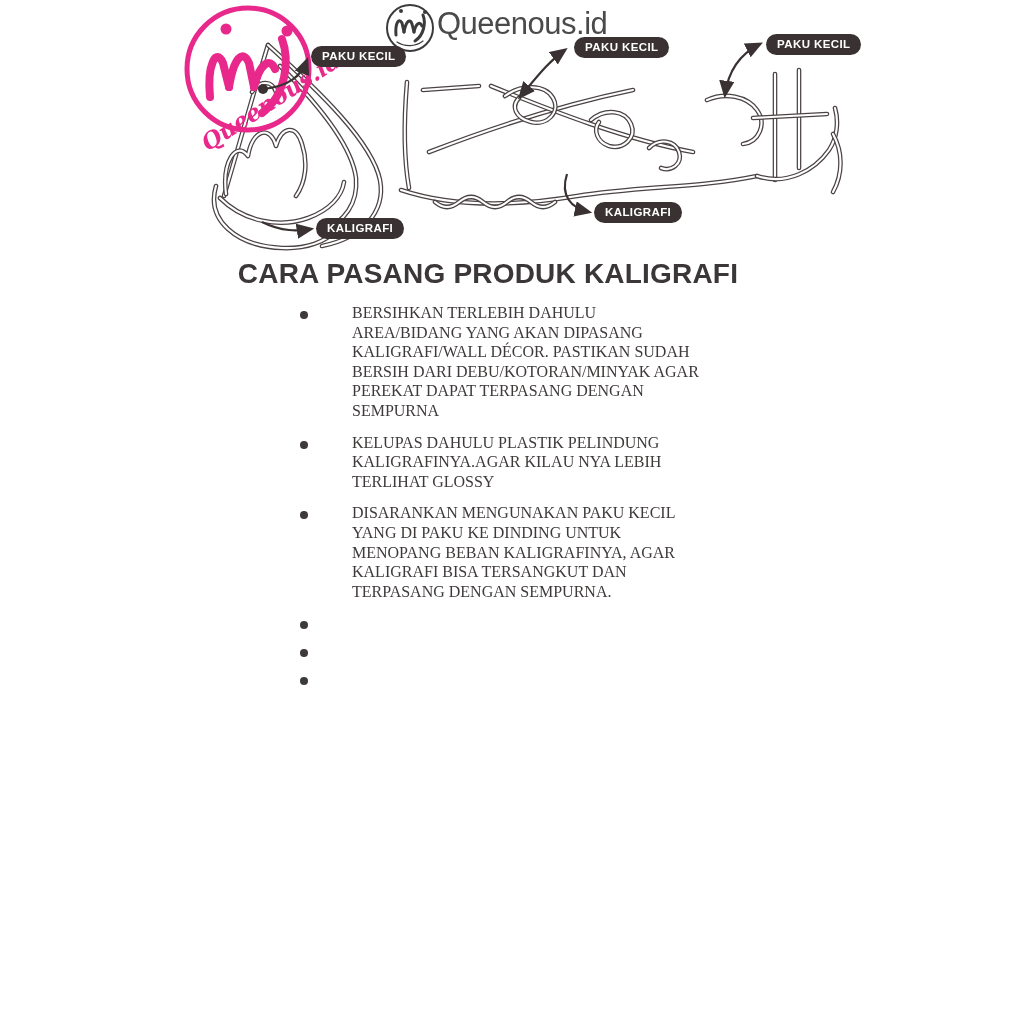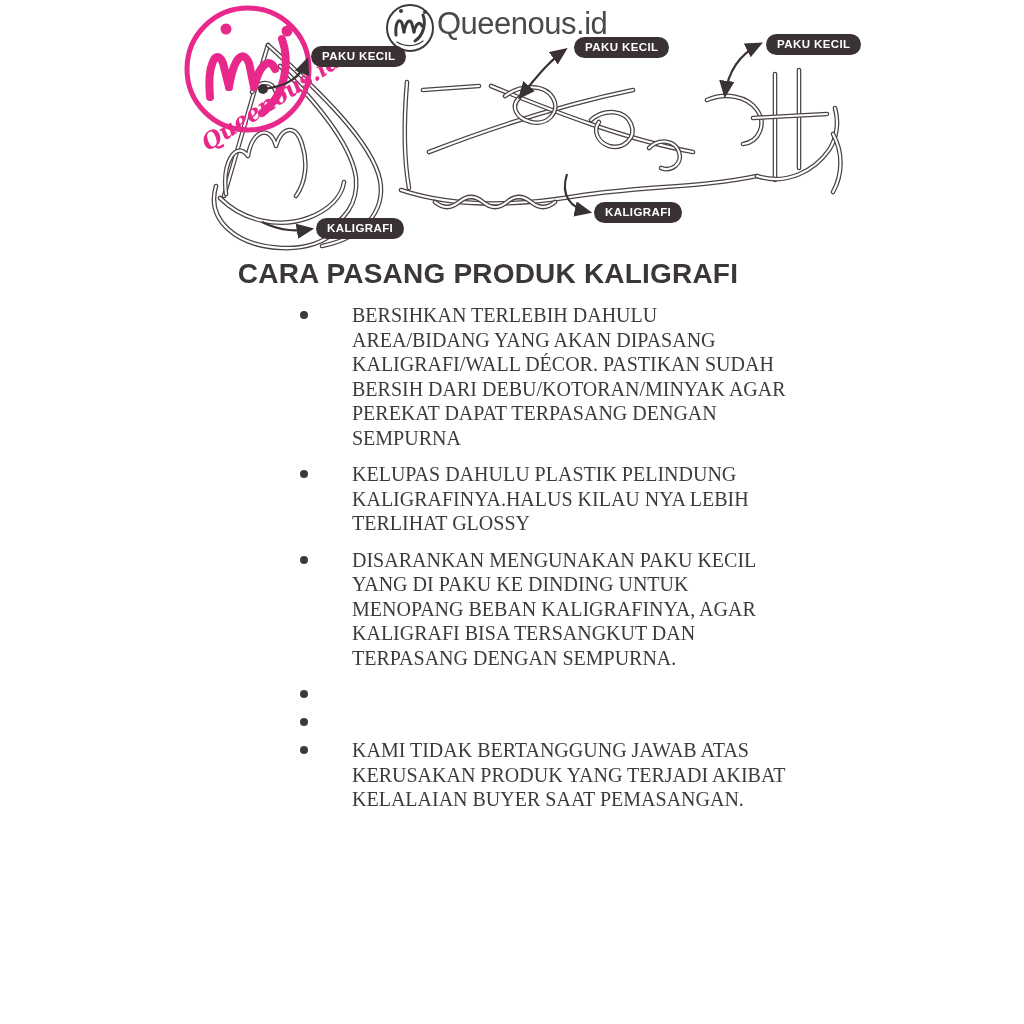--- a/index.html
+++ b/index.html
@@ -23,21 +23,21 @@
 
   #watermark-text{font-family:"DejaVu Serif",serif;font-style:italic;font-weight:bold;}
 
   
   #page-title{position:absolute;top:258px;left:0;width:928px;text-align:center;
               font-size:28px;font-weight:bold;color:#3b3637;letter-spacing:.2px;margin-left:24px;}
 
   #instruction-list{position:absolute;left:300px;top:303px;width:532px;}
   .item{display:flex;margin-bottom:12px;}
   .dot{flex:none;width:8px;height:8px;border-radius:50%;background:#3e3a39;margin-top:8px;}
-  .txt{margin-left:44px;font-family:"Liberation Serif",serif;font-size:20px;
+  .txt{margin-left:44px;font-family:"Liberation Serif",serif;font-size:16px;
        line-height:1.225;color:#3e3a39;white-space:pre-line;}
 </style>
 </head>
 <body>
 
 <div id="canvas">
 
   <svg class="abs" style="left:196px;top:36px" width="250" height="212" viewBox="0 0 250 212">
     <defs>
       <path id="la1" d="M72,9 C60,48 44,106 28,160"></path>
@@ -174,38 +174,35 @@
       <div class="txt">BERSIHKAN TERLEBIH DAHULU
 AREA/BIDANG YANG AKAN DIPASANG
 KALIGRAFI/WALL DÉCOR. PASTIKAN SUDAH
 BERSIH DARI DEBU/KOTORAN/MINYAK AGAR
 PEREKAT DAPAT TERPASANG DENGAN
 SEMPURNA</div>
     </div>
     <div class="item">
       <span class="dot"></span>
       <div class="txt">KELUPAS DAHULU PLASTIK PELINDUNG
-KALIGRAFINYA.HALUS KILAU NYA LEBIH
+KALIGRAFINYA.AGAR KILAU NYA LEBIH
 TERLIHAT GLOSSY</div>
     </div>
     <div class="item">
       <span class="dot"></span>
       <div class="txt">DISARANKAN MENGUNAKAN PAKU KECIL
 YANG DI PAKU KE DINDING UNTUK
 MENOPANG BEBAN KALIGRAFINYA, AGAR
 KALIGRAFI BISA TERSANGKUT DAN
 TERPASANG DENGAN SEMPURNA.</div>
     </div>
     <div class="item">
       <span class="dot"></span>
     </div>
     <div class="item">
       <span class="dot"></span>
     </div>
     <div class="item">
       <span class="dot"></span>
-      <div class="txt">KAMI TIDAK BERTANGGUNG JAWAB ATAS
-KERUSAKAN PRODUK YANG TERJADI AKIBAT
-KELALAIAN BUYER SAAT PEMASANGAN.</div>
     </div>
   </div>
 
 </div>
 
 </body></html>

